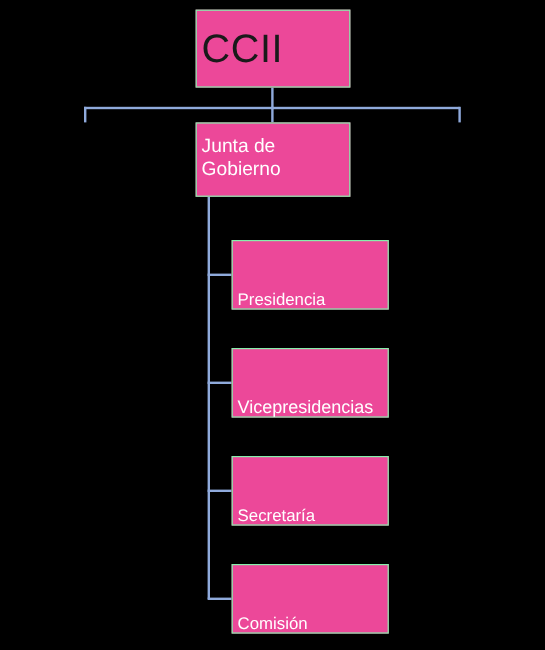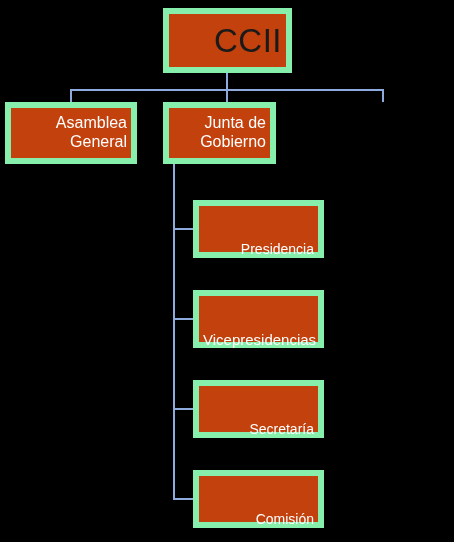--- a/index.html
+++ b/index.html
@@ -10,27 +10,27 @@
   #canvas {
     position: relative;
     width: 454px;
     height: 542px;
     background: #000000;
     overflow: hidden;
     font-family: "Liberation Sans", sans-serif;
   }
   .node {
     position: absolute;
-    background: #c2410c;
-    border: 6px solid #86efac;
+    background: #ec4899;
+    border: 1px solid #86efac;
     box-sizing: border-box;
     display: flex;
     align-items: center;
     justify-content: center;
-    text-align: right;
+    text-align: left;
     line-height: 1.18;
     color: #ffffff;
     z-index: 2;
   }
   .node-label {
     display: block;
     width: 100%;
     padding: 0 4px;
     box-sizing: border-box;
     white-space: pre-line;
@@ -50,21 +50,21 @@
   }
   
   .level2 {
     top: 102px;
     height: 62px;
   }
   .level2 .node-label {
     font-size: 16px;
   }
   #node-asamblea { left: 5px; width: 132px; }
-  #node-junta    { left: 163px; width: 113px; }
+  #node-junta    { left: 163px; width: 129px; }
   #node-comision { left: 318px; width: 130px; }
 
   
   .level3 {
     left: 193px;
     width: 131px;
     height: 58px;
   }
   .level3 .node-label {
     font-size: 14px;
@@ -117,24 +117,20 @@
   <div class="conn conn-v" id="conn-junta-stem"></div>
   <div class="conn conn-h stub" id="conn-stub-presidencia"></div>
   <div class="conn conn-h stub" id="conn-stub-vicepresidencias"></div>
   <div class="conn conn-h stub" id="conn-stub-secretaria"></div>
   <div class="conn conn-h stub" id="conn-stub-tesoreria"></div>
 
   <div class="node" id="node-root">
     <span class="node-label">CCII</span>
   </div>
 
-  <div class="node level2" id="node-asamblea">
-    <span class="node-label">Asamblea
-General</span>
-  </div>
   <div class="node level2" id="node-junta">
     <span class="node-label">Junta de
 Gobierno</span>
   </div>
 
   <div class="node level3" id="node-presidencia">
     <span class="node-label">Presidencia</span>
   </div>
   <div class="node level3" id="node-vicepresidencias">
     <span class="node-label">Vicepresidencias</span>

